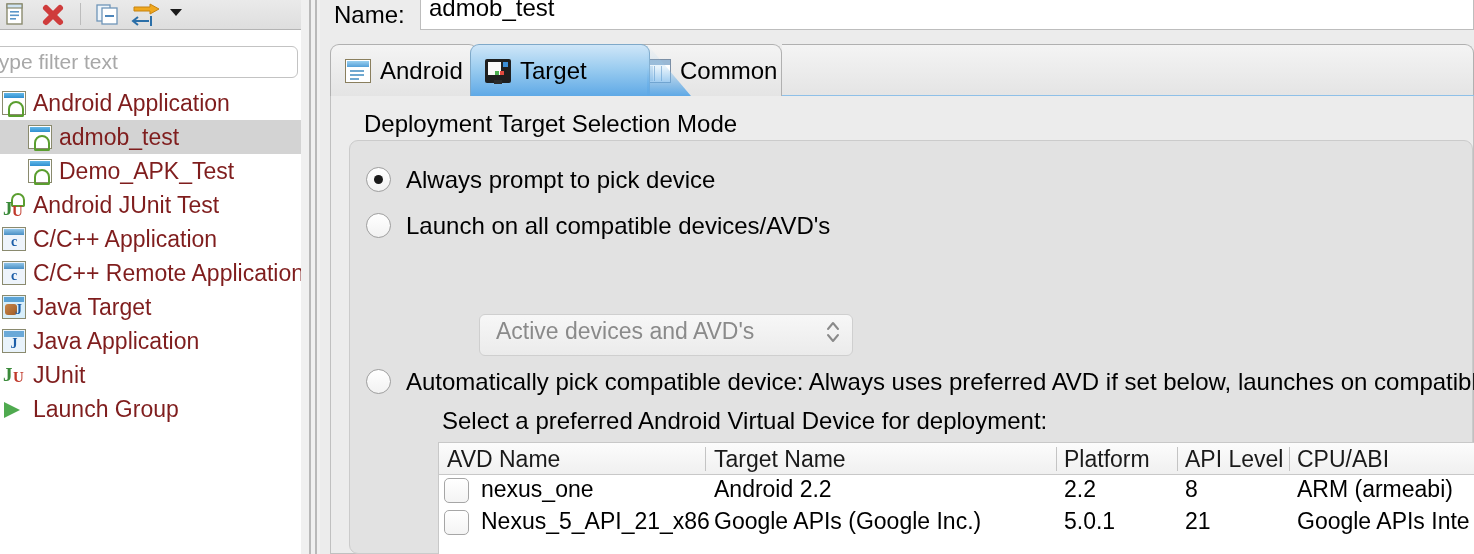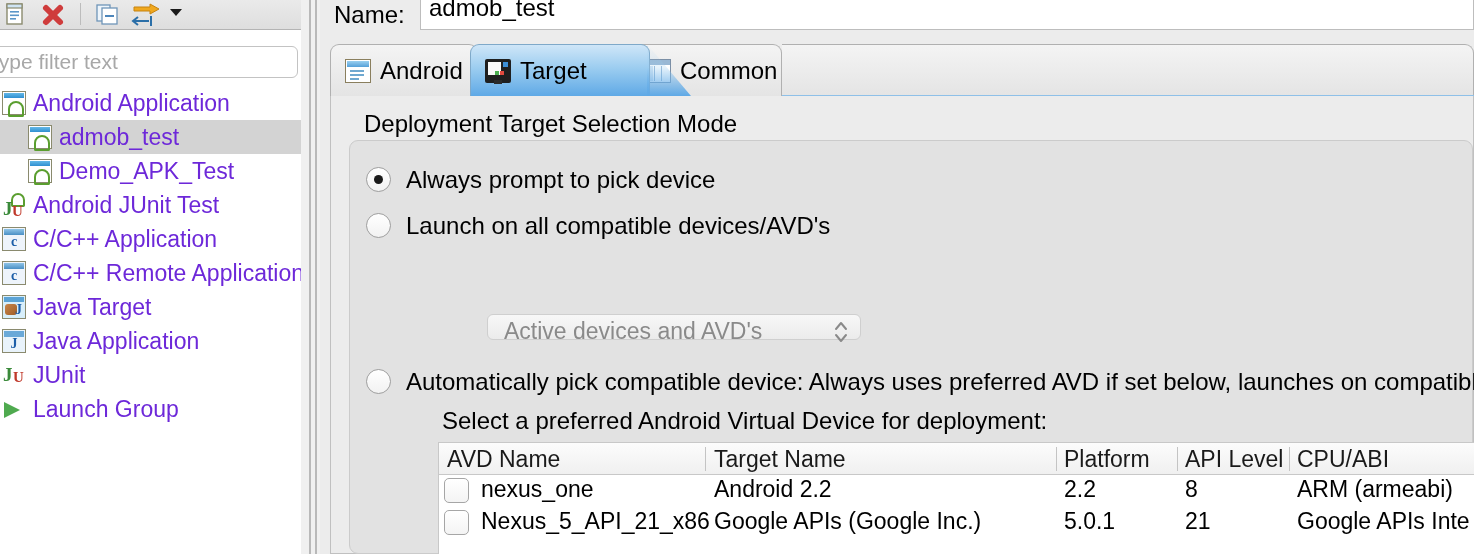--- a/index.html
+++ b/index.html
@@ -41,21 +41,21 @@
   }
   #filter-input::placeholder { color: #a8a8a8; opacity: 1; }
 
   #tree { position: absolute; left: 0; top: 86px; width: 301px; height: 468px; background: #fff; }
   .tree-row {
     position: relative; height: 34px; display: flex; align-items: center;
     white-space: nowrap; cursor: default;
   }
   .tree-row.selected { background: #d3d3d3; }
   .tree-label {
-    font-size: 23px; color: #6d28d9; line-height: 1;
+    font-size: 23px; color: #7f1d1d; line-height: 1;
     font-family: "Liberation Sans", sans-serif;
   }
   .ticon { width: 24px; height: 24px; flex: 0 0 24px; position: relative; margin-right: 7px; }
 
   
   .ic-android-win { border: 1px solid #8a8a6e; background: #fff; }
   .ic-android-win::before {
     content: ""; position: absolute; left: 1px; top: 1px; right: 1px; height: 5px;
     background: linear-gradient(to bottom, #63b8e8, #2f8fd0);
   }
@@ -234,21 +234,21 @@
   .radio.checked::after {
     content: ""; position: absolute; left: 7px; top: 7px; width: 9px; height: 9px;
     border-radius: 50%; background: #1a1a1a;
   }
   .radio-label {
     font-size: 24px; color: #000; margin-left: 15px; white-space: nowrap;
     font-family: "Liberation Sans", sans-serif; line-height: 30px;
   }
 
   #combo {
-    position: absolute; left: 137px; top: 173px; width: 374px; height: 26px;
+    position: absolute; left: 129px; top: 173px; width: 374px; height: 42px;
     background: linear-gradient(to bottom, #f7f7f7, #ebebeb);
     border: 1px solid #cfcfcf; border-radius: 6px; cursor: default; text-align: right;
   }
   #combo-text {
     position: absolute; left: 16px; top: 3px; font-size: 23px; color: #8a8a8a;
     font-family: "Liberation Sans", sans-serif;
   }
   #combo-arrows {
     position: absolute; right: 12px; top: 5px; width: 14px; height: 24px;
     color: #8a8a8a;

